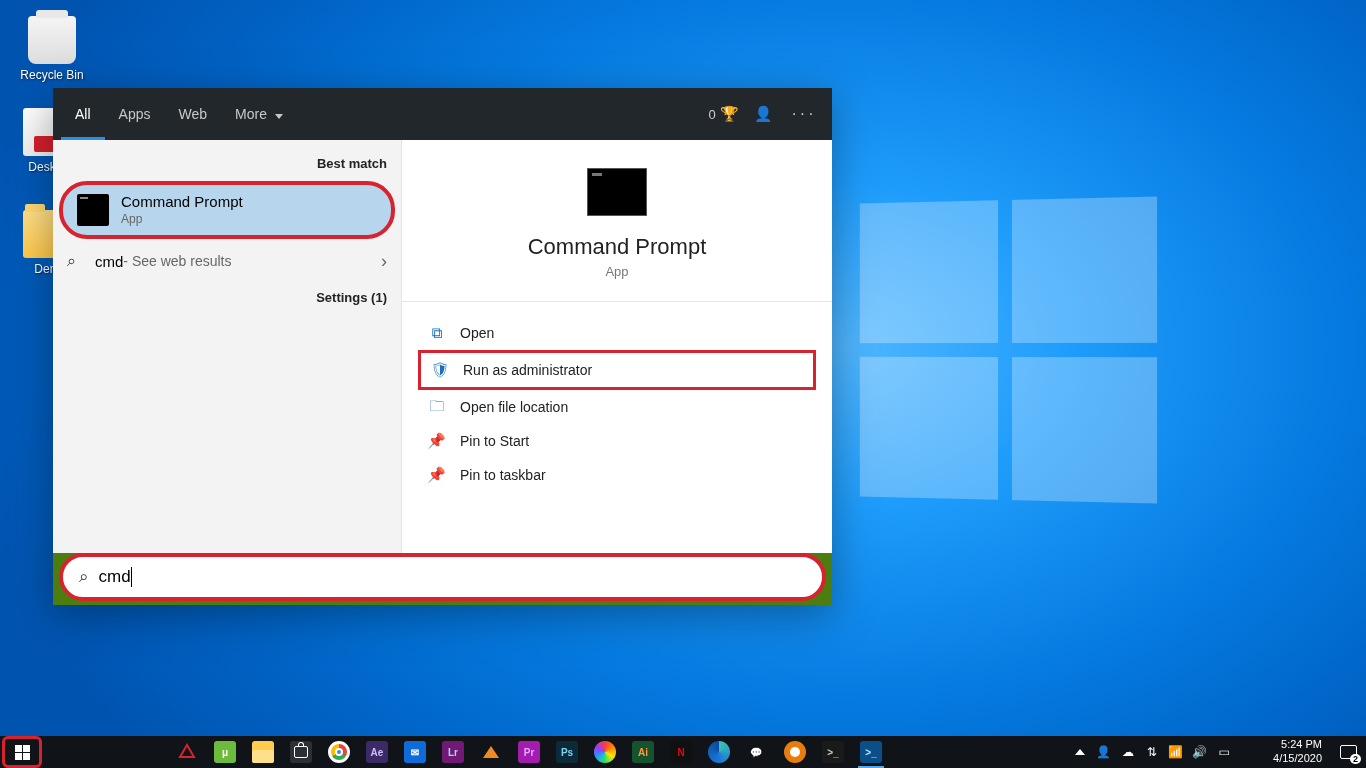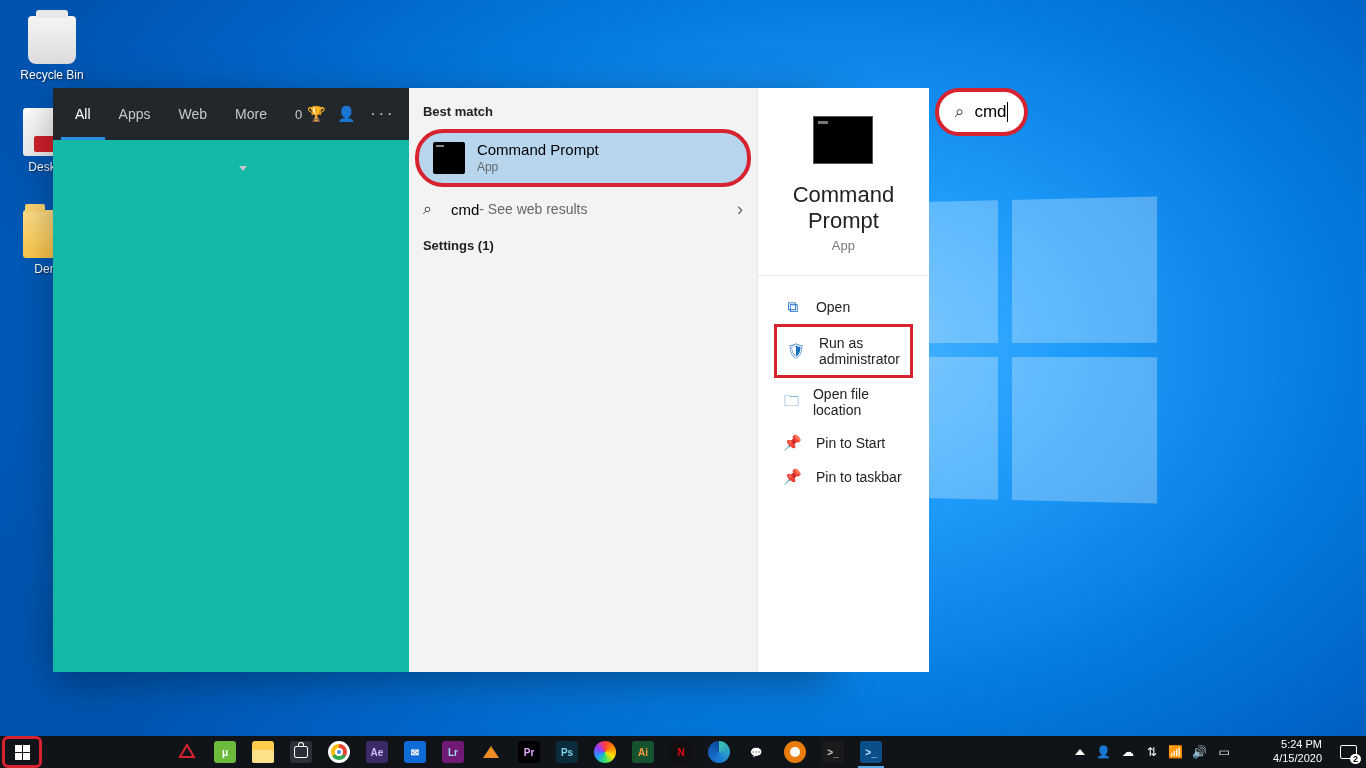--- a/index.html
+++ b/index.html
@@ -15,33 +15,33 @@
   .dicon { position:absolute; width:78px; text-align:center; color:#fff; font-size:12px; text-shadow:1px 1px 2px rgba(0,0,0,.6); }
   .dicon .ic { width:48px; height:48px; margin:0 auto 4px; }
   .recycle .ic { background:linear-gradient(#f5f5f5,#ddd); border-radius:4px 4px 8px 8px; position:relative; }
   .recycle .ic::before { content:""; position:absolute; top:-6px; left:8px; right:8px; height:8px; background:#e8e8e8; border-radius:3px 3px 0 0; }
   .pdf .ic { background:linear-gradient(#fff,#f0f0f0); border-radius:3px; position:relative; }
   .pdf .ic::after{content:"";position:absolute;bottom:4px;left:50%;transform:translateX(-50%);width:26px;height:16px;background:#d4202c;border-radius:2px;}
   .folder .ic { background:linear-gradient(#ffe08a,#ffc94a); border-radius:3px; position:relative; }
   .folder .ic::before{content:"";position:absolute;top:-6px;left:2px;width:20px;height:8px;background:#ffd872;border-radius:2px 2px 0 0;}
 
   
-  .search-panel { position:absolute; left:53px; top:88px; width:779px; height:584px; background:#14b8a6;
-                  box-shadow:0 10px 40px rgba(0,0,0,.35); display:flex; }
+  .search-panel { position:absolute; left:53px; top:88px; width:779px; height:517px; background:#4d7c0f;
+                  box-shadow:0 10px 40px rgba(0,0,0,.35); display:flex; flex-direction:column; }
   .sp-header { height:52px; background:#22272c; display:flex; align-items:center; padding:0 8px; color:#c8c8c8; }
   .sp-tab { padding:0 14px; height:52px; line-height:52px; font-size:14px; cursor:pointer; }
   .sp-tab.active { color:#fff; border-bottom:3px solid #2a8fe0; }
   .sp-spacer { flex:1; }
   .hbtn { width:40px; height:40px; display:flex; align-items:center; justify-content:center; cursor:pointer; color:#cfcfcf; font-size:15px; gap:5px;}
   .hbtn .pts{font-size:13px;}
   .dots-h{letter-spacing:3px;font-size:16px;}
 
   .sp-body { flex:1; display:flex; min-height:0; }
   .lcol { width:349px; background:#f3f3f3; border-right:1px solid #e5e5e5; padding:8px 0; }
-  .shdr { font-size:13px; font-weight:600; color:#222; padding:8px 14px; }
+  .shdr { font-size:13px; font-weight:600; color:#222; padding:8px 14px;text-align:right; }
   .result { display:flex; align-items:center; padding:10px 14px; gap:12px; cursor:pointer; }
   .result.best { background:#b7d6ee; border:4px solid #d6232f; border-radius:28px; margin:2px 6px; padding:8px 14px; }
   .result .ric { width:32px; height:32px; background:#000; border-radius:2px; position:relative; flex-shrink:0; }
   .result .ric::after{content:"";position:absolute;top:3px;left:3px;width:8px;height:2px;background:#888;}
   .result .rtxt { flex:1; line-height:1.25; }
   .result .title { color:#000; font-size:15px; }
   .result .sub { color:#666; font-size:12px; }
   .webres { display:flex; align-items:center; padding:10px 14px; cursor:pointer; }
   .webres .srchic{font-size:16px;color:#333;width:28px;}
   .webres .wt{font-size:15px;color:#000;}
@@ -234,21 +234,21 @@
       </div>
       <div class="ticon">
         <div class="sq" style="background: #701a75; color: rgb(159, 216, 230);">Lr</div>
       </div>
       <div class="ticon">
         <div class="sq" style="background: transparent; color: rgb(255, 255, 255);">
           <span class="tri up" style="border-bottom-color:#f08a24;border-bottom-width:12px;border-left-width:8px;border-right-width:8px;"></span>
         </div>
       </div>
       <div class="ticon">
-        <div class="sq" style="background: #000000; color: rgb(230, 168, 255);">Pr</div>
+        <div class="sq" style="background: #a21caf; color: rgb(230, 168, 255);">Pr</div>
       </div>
       <div class="ticon">
         <div class="sq" style="background: rgb(11, 43, 59); color: rgb(127, 208, 234);">Ps</div>
       </div>
       <div class="ticon">
         <div class="sq" style="background: conic-gradient(rgb(255, 59, 59), rgb(255, 138, 0), rgb(255, 230, 0), rgb(47, 224, 107), rgb(31, 157, 255), rgb(155, 59, 255), rgb(255, 59, 59)); color: rgb(255, 255, 255); border-radius: 50%;"></div>
       </div>
       <div class="ticon">
         <div class="sq" style="background: #14532d; color: rgb(255, 154, 60);">Ai</div>
       </div>

